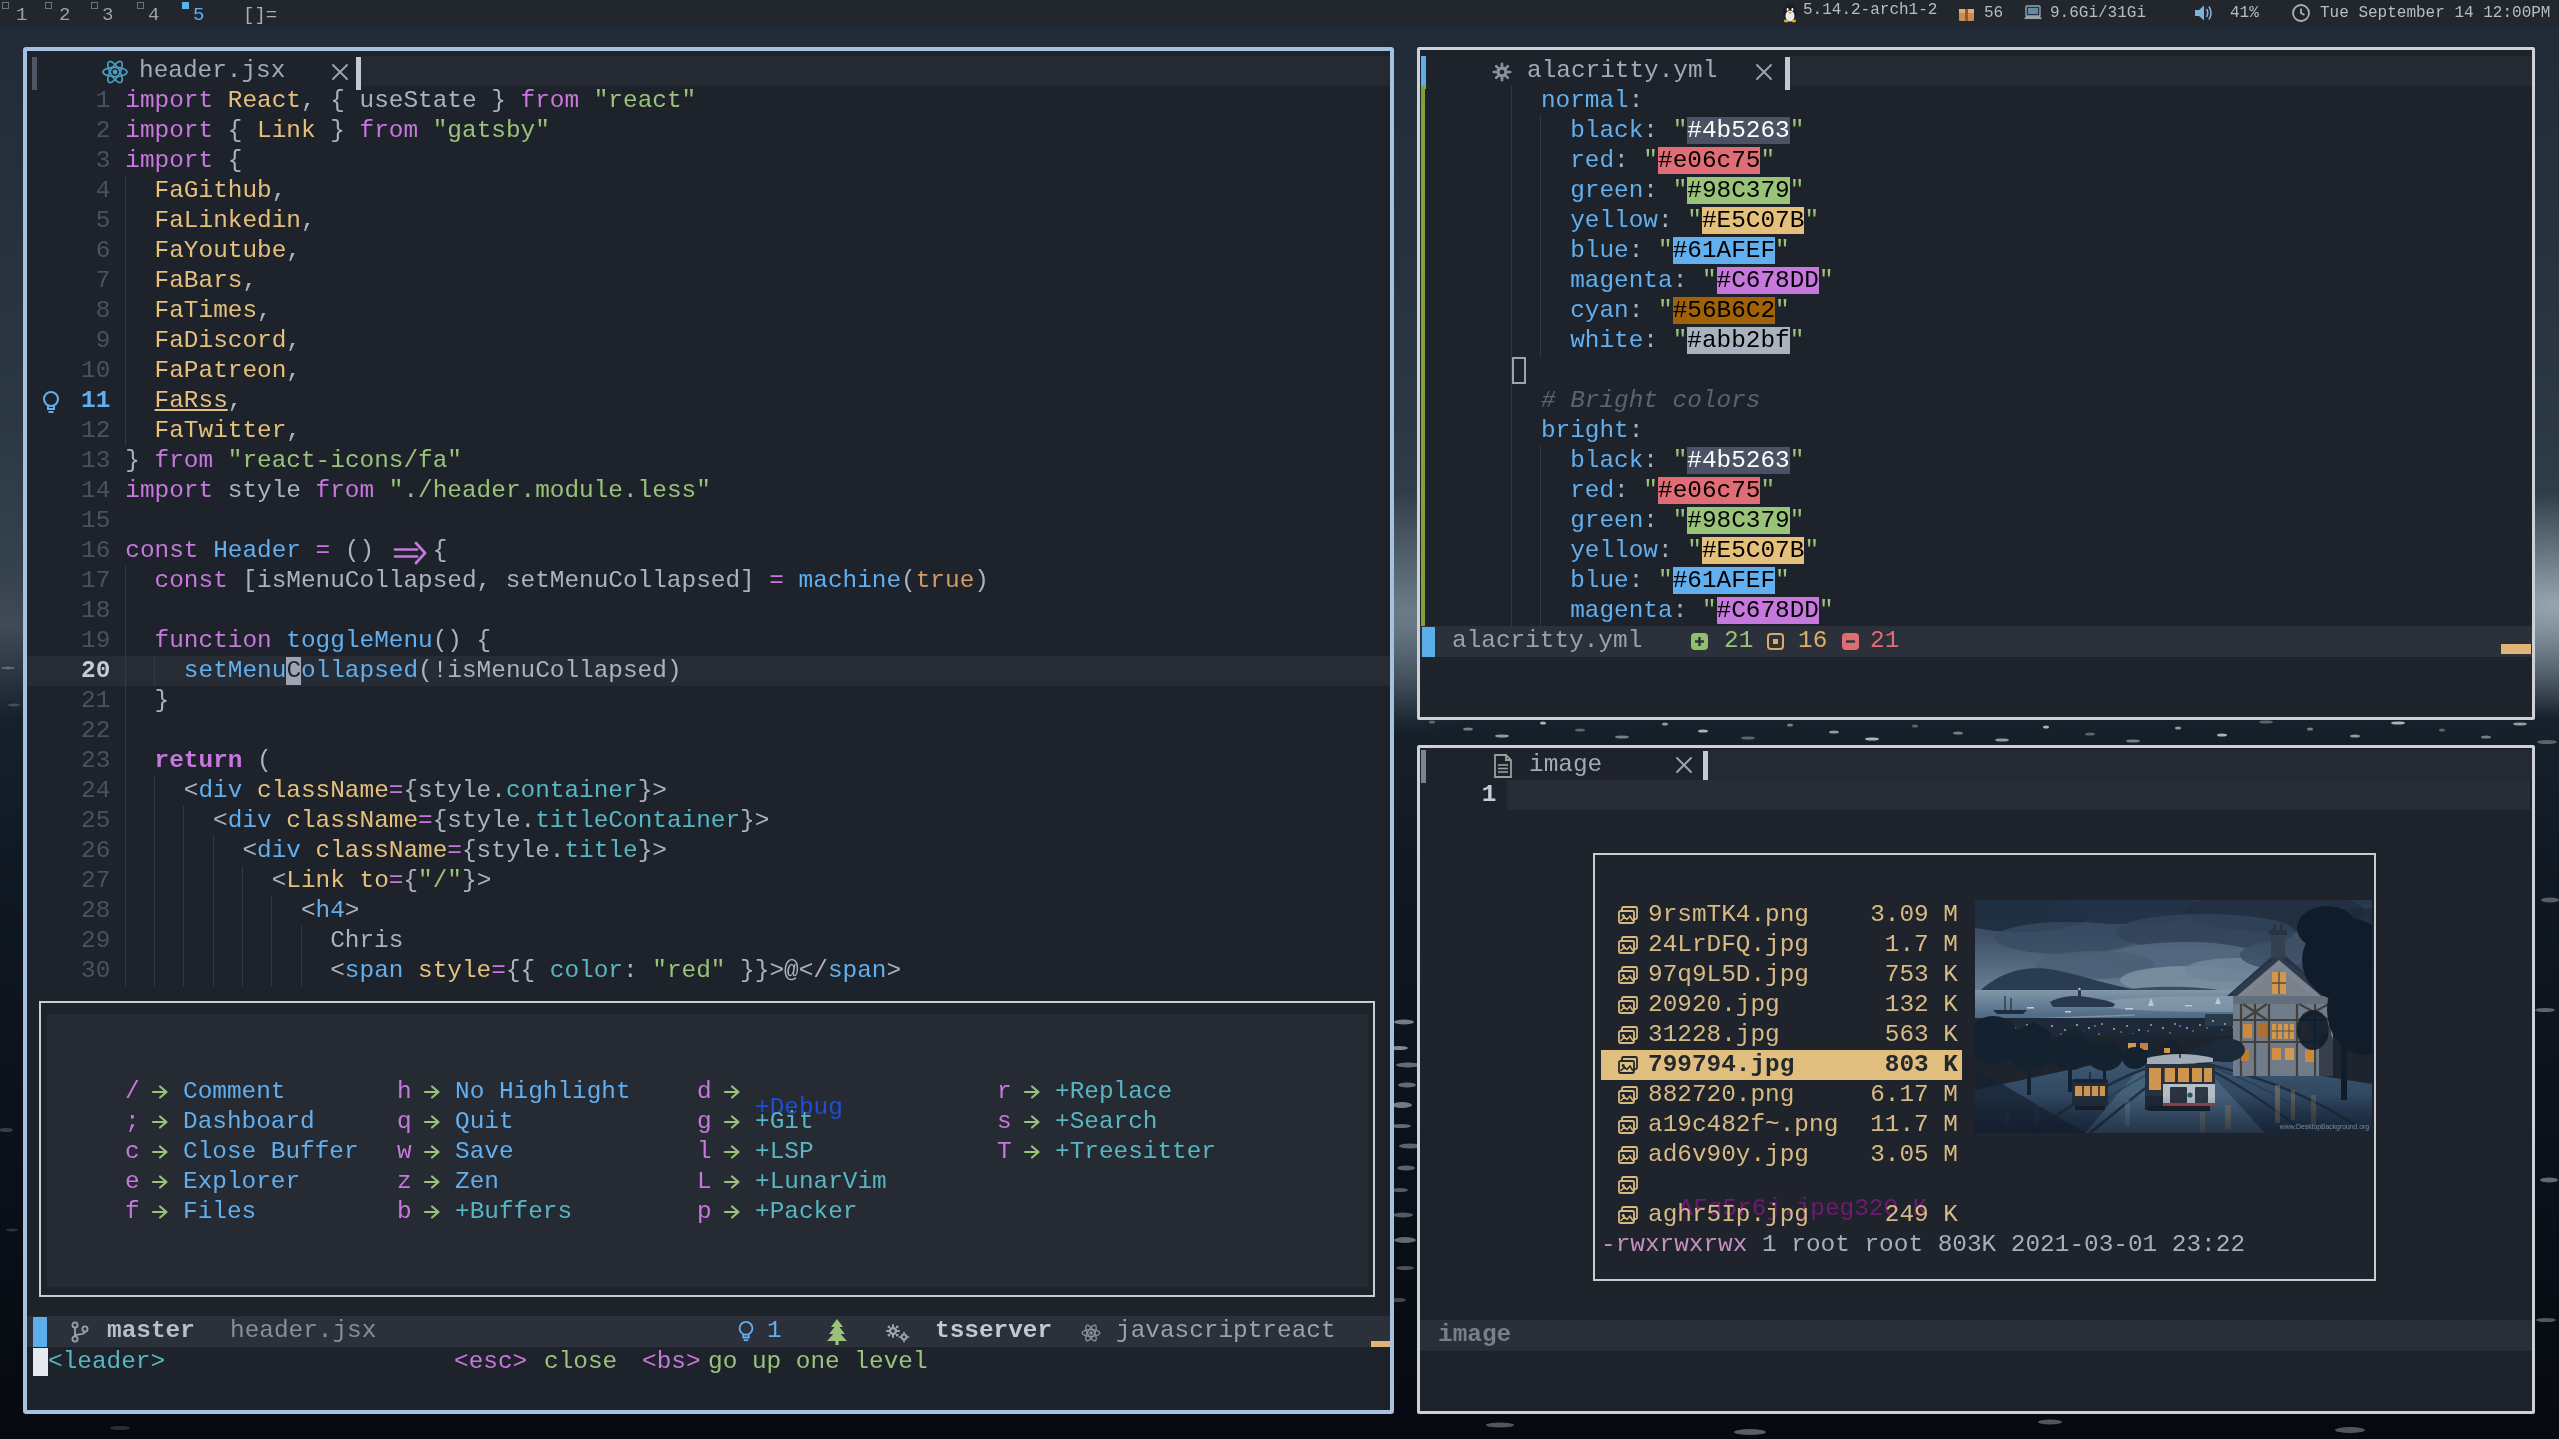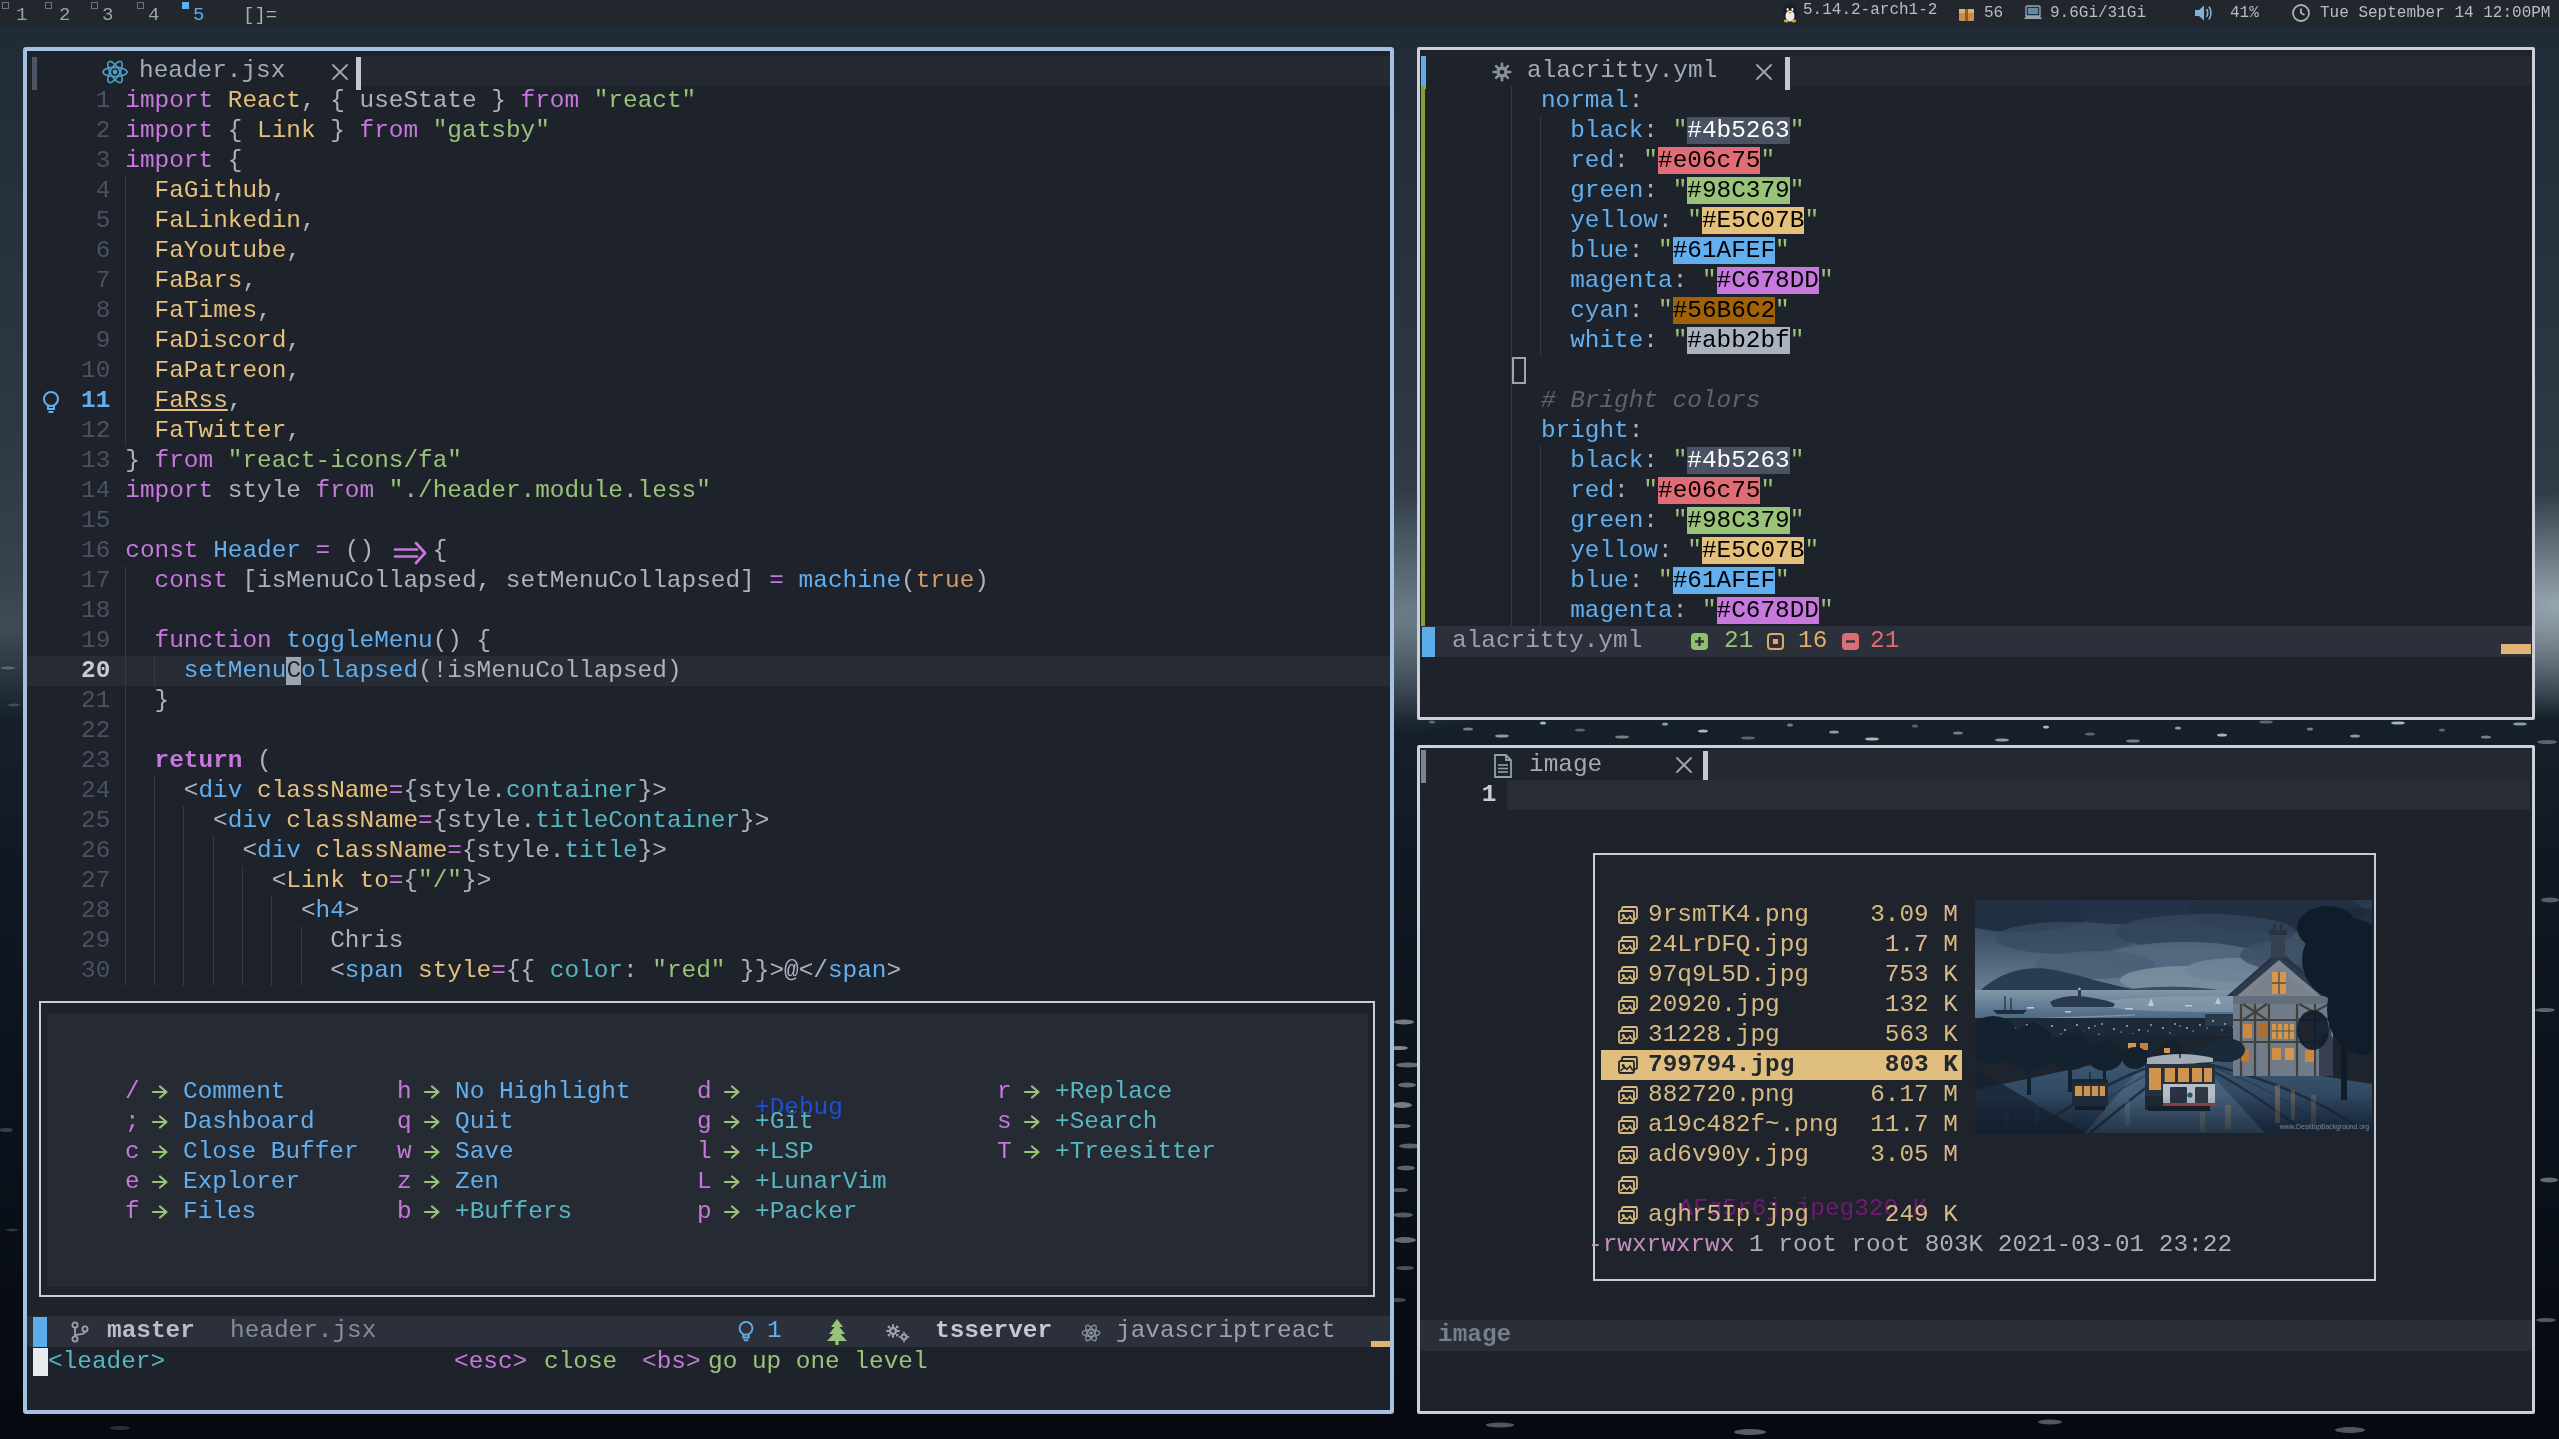--- a/index.html
+++ b/index.html
@@ -534,21 +534,21 @@
     </svg>
 <div class="abs mono" style="left:228px;top:392px;width:310px;display:flex;justify-content:space-between;color:#d7ba82"><span>ad6v90y.jpg</span><span>3.05 M</span></div>
 <svg class="abs" style="left:197px;top:426px;color:#d7ba82;--icobg:#1f232b" width="22" height="22" viewBox="0 0 22 22">
       <use href="#picico"></use>
     </svg>
 <div class="abs mono" style="left:228px;top:446px;width:310px;display:flex;justify-content:center;color:#701a75"><span>AFq5r6j.jpeg</span><span>320 K</span></div>
 <svg class="abs" style="left:197px;top:456px;color:#d7ba82;--icobg:#1f232b" width="22" height="22" viewBox="0 0 22 22">
       <use href="#picico"></use>
     </svg>
 <div class="abs mono" style="left:228px;top:452px;width:310px;display:flex;justify-content:space-between;color:#d7ba82"><span>aghr5Ip.jpg</span><span>249 K</span></div>
-<div class="abs mono" style="left:168px;top:482px"><span style="color:#c490bd">-rwxrwxrwx</span><span style="color:#a8afbc"> 1 root root 803K 2021-03-01 23:22</span></div>
+<div class="abs mono" style="left:181px;top:482px"><span style="color:#c490bd">-rwxrwxrwx</span><span style="color:#a8afbc"> 1 root root 803K 2021-03-01 23:22</span></div>
 <svg class="abs" style="left:555px;top:152px" width="397" height="233" viewBox="0 0 397 233">
   <defs>
     <linearGradient id="sky" x1="0" y1="0" x2="0" y2="1">
       <stop offset="0" stop-color="#293a4f"></stop>
           <stop offset=".35" stop-color="#475a6f"></stop>
           <stop offset=".7" stop-color="#6a8093"></stop>
           <stop offset="1" stop-color="#8299a9"></stop>
     </linearGradient>
     <linearGradient id="sea" x1="0" y1="0" x2="0" y2="1">
       <stop offset="0" stop-color="#93aab9"></stop>

